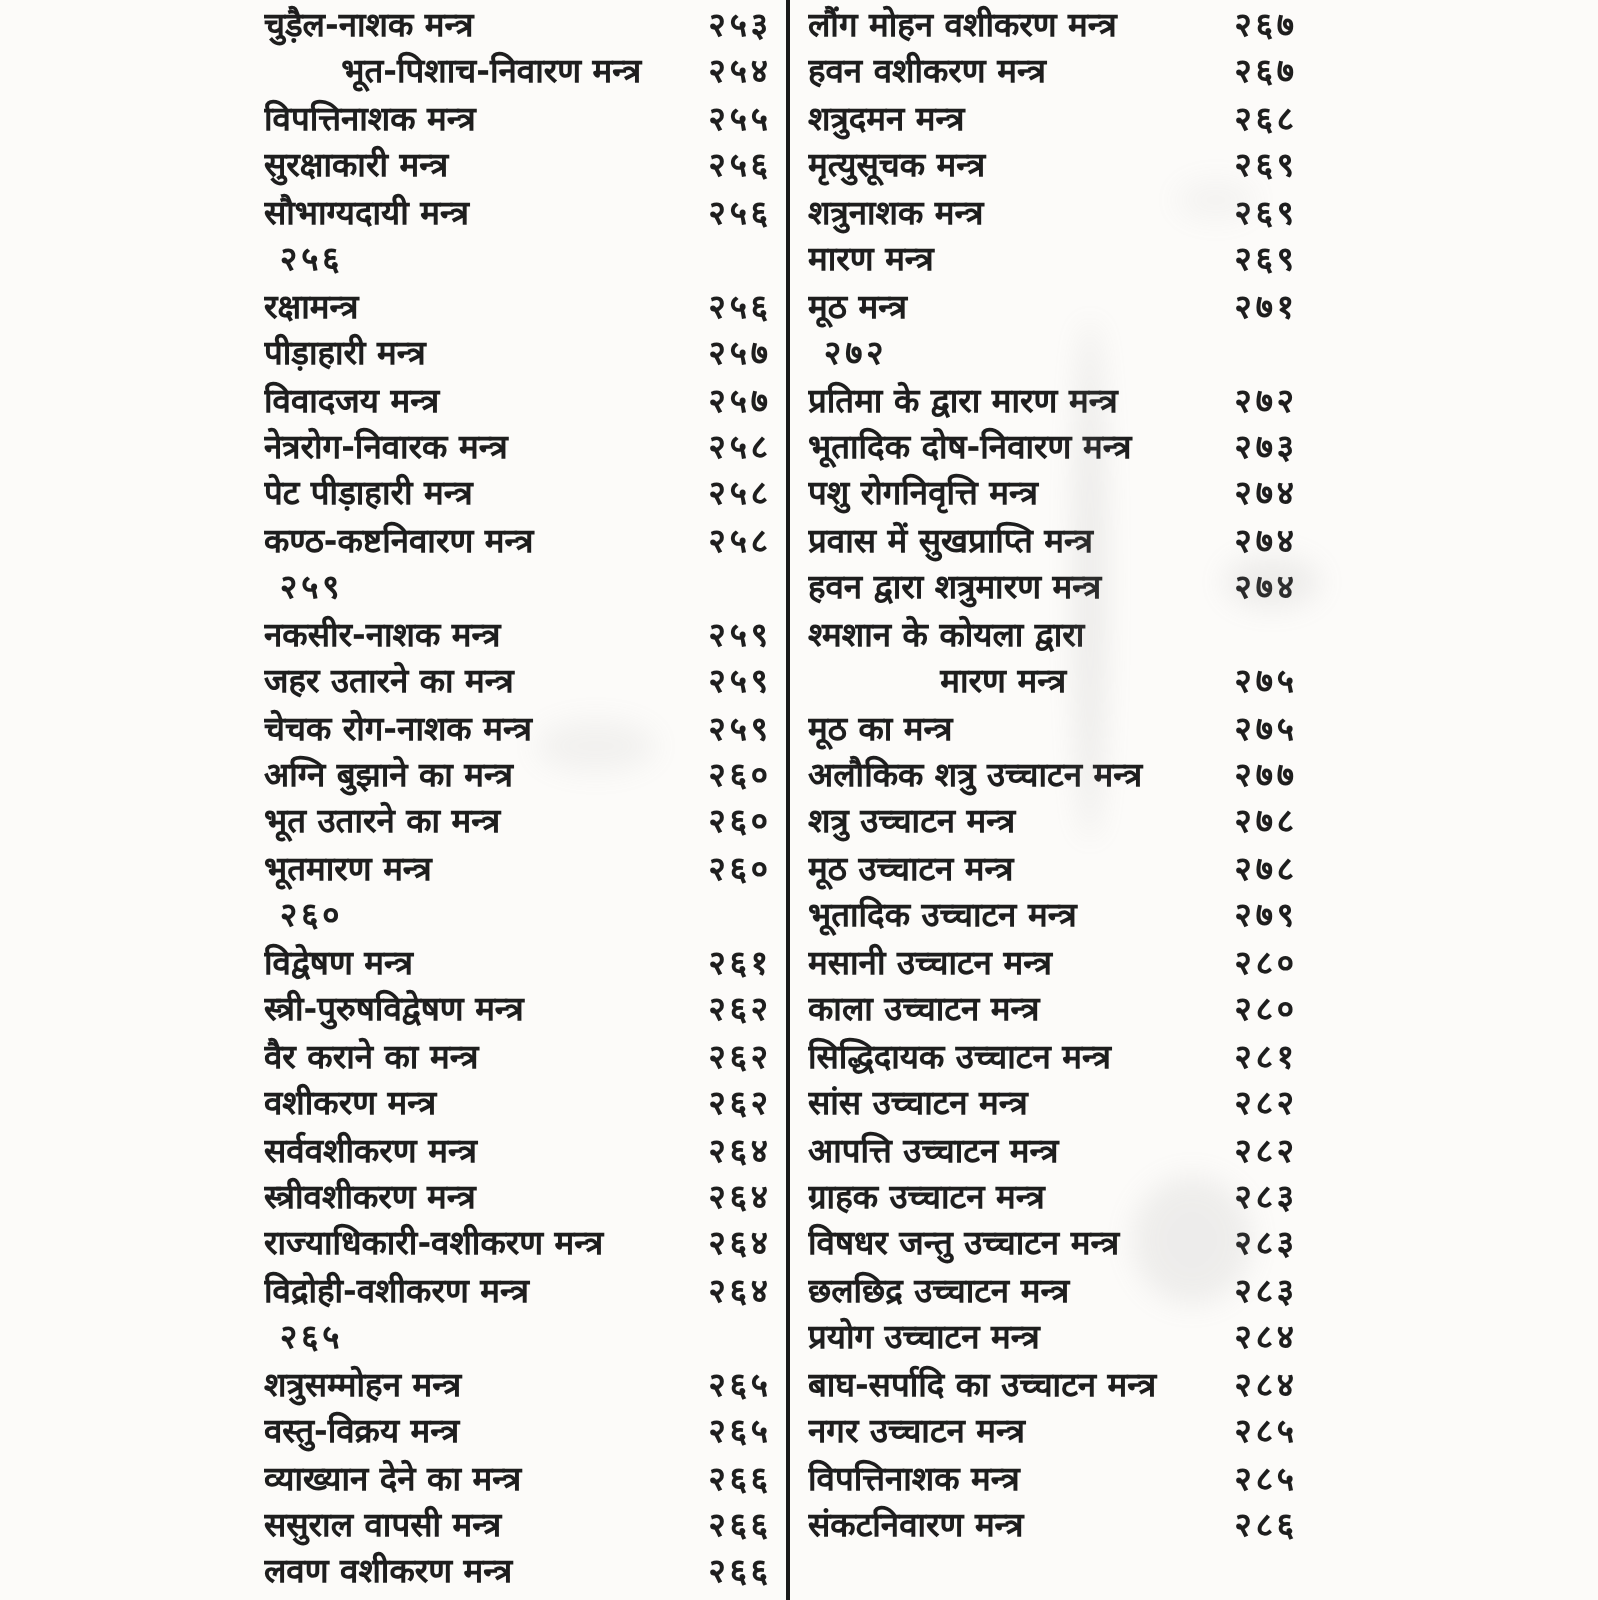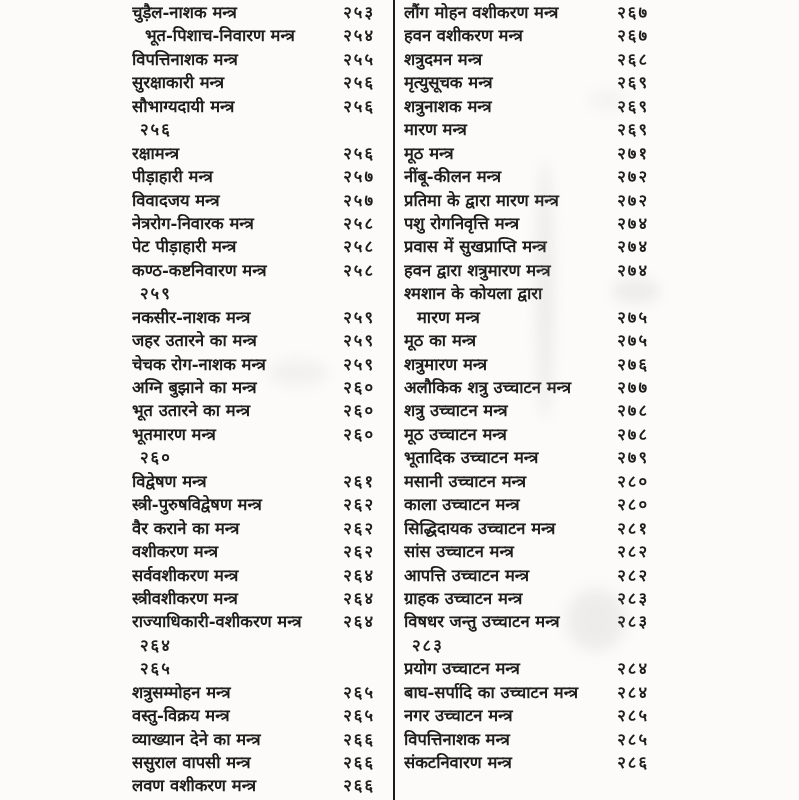--- a/index.html
+++ b/index.html
@@ -33,29 +33,30 @@
     display: flex;
     align-items: center;
     height: 23.45px;
     line-height: 23.45px;
     font-size: 16.5px;
     font-weight: 700;
     white-space: nowrap;
   }
   .column.left .row {
     padding-left: 132px;
-    padding-right: 18px;
+    padding-right: 7px;
   }
   .column.right .row {
     padding-left: 8px;
     padding-right: 150px;
     gap: 23px;
   }
   .row.indent .title {
     padding-left: 13px;
+    text-align: center;
   }
   .title {
     flex: 1 1 auto;
     overflow: hidden;
   }
   .num {
     flex: 0 0 auto;
     margin-left: 8px;
     letter-spacing: 2px;
   }
@@ -184,20 +185,21 @@
   </div>
       <div class="row">
     <span class="title">स्त्रीवशीकरण मन्त्र</span>
     <span class="num">२६४</span>
   </div>
       <div class="row">
     <span class="title">राज्याधिकारी-वशीकरण मन्त्र</span>
     <span class="num">२६४</span>
   </div>
       <div class="row">
+    <span class="title">विद्रोही-वशीकरण मन्त्र</span>
     <span class="num">२६४</span>
   </div>
       <div class="row">
     <span class="num">२६५</span>
   </div>
       <div class="row">
     <span class="title">शत्रुसम्मोहन मन्त्र</span>
     <span class="num">२६५</span>
   </div>
       <div class="row">
@@ -241,26 +243,29 @@
   </div>
       <div class="row">
     <span class="title">मारण मन्त्र</span>
     <span class="num">२६९</span>
   </div>
       <div class="row">
     <span class="title">मूठ मन्त्र</span>
     <span class="num">२७१</span>
   </div>
       <div class="row">
-    <span class="title">नींबू-कीलन मन्त्र</span>
     <span class="num">२७२</span>
   </div>
       <div class="row">
     <span class="title">प्रतिमा के द्वारा मारण मन्त्र</span>
     <span class="num">२७२</span>
+  </div>
+      <div class="row">
+    <span class="title">भूतादिक दोष-निवारण मन्त्र</span>
+    <span class="num">२७३</span>
   </div>
       <div class="row">
     <span class="title">पशु रोगनिवृत्ति मन्त्र</span>
     <span class="num">२७४</span>
   </div>
       <div class="row">
     <span class="title">प्रवास में सुखप्राप्ति मन्त्र</span>
     <span class="num">२७४</span>
   </div>
       <div class="row">
@@ -273,24 +278,20 @@
   </div>
       <div class="row indent">
     <span class="title">मारण मन्त्र</span>
     <span class="num">२७५</span>
   </div>
       <div class="row">
     <span class="title">मूठ का मन्त्र</span>
     <span class="num">२७५</span>
   </div>
       <div class="row">
-    <span class="title">शत्रुमारण मन्त्र</span>
-    <span class="num">२७६</span>
-  </div>
-      <div class="row">
     <span class="title">अलौकिक शत्रु उच्चाटन मन्त्र</span>
     <span class="num">२७७</span>
   </div>
       <div class="row">
     <span class="title">शत्रु उच्चाटन मन्त्र</span>
     <span class="num">२७८</span>
   </div>
       <div class="row">
     <span class="title">मूठ उच्चाटन मन्त्र</span>
     <span class="num">२७८</span>
@@ -321,20 +322,21 @@
   </div>
       <div class="row">
     <span class="title">ग्राहक उच्चाटन मन्त्र</span>
     <span class="num">२८३</span>
   </div>
       <div class="row">
     <span class="title">विषधर जन्तु उच्चाटन मन्त्र</span>
     <span class="num">२८३</span>
   </div>
       <div class="row">
+    <span class="title">छलछिद्र उच्चाटन मन्त्र</span>
     <span class="num">२८३</span>
   </div>
       <div class="row">
     <span class="title">प्रयोग उच्चाटन मन्त्र</span>
     <span class="num">२८४</span>
   </div>
       <div class="row">
     <span class="title">बाघ-सर्पादि का उच्चाटन मन्त्र</span>
     <span class="num">२८४</span>
   </div>

